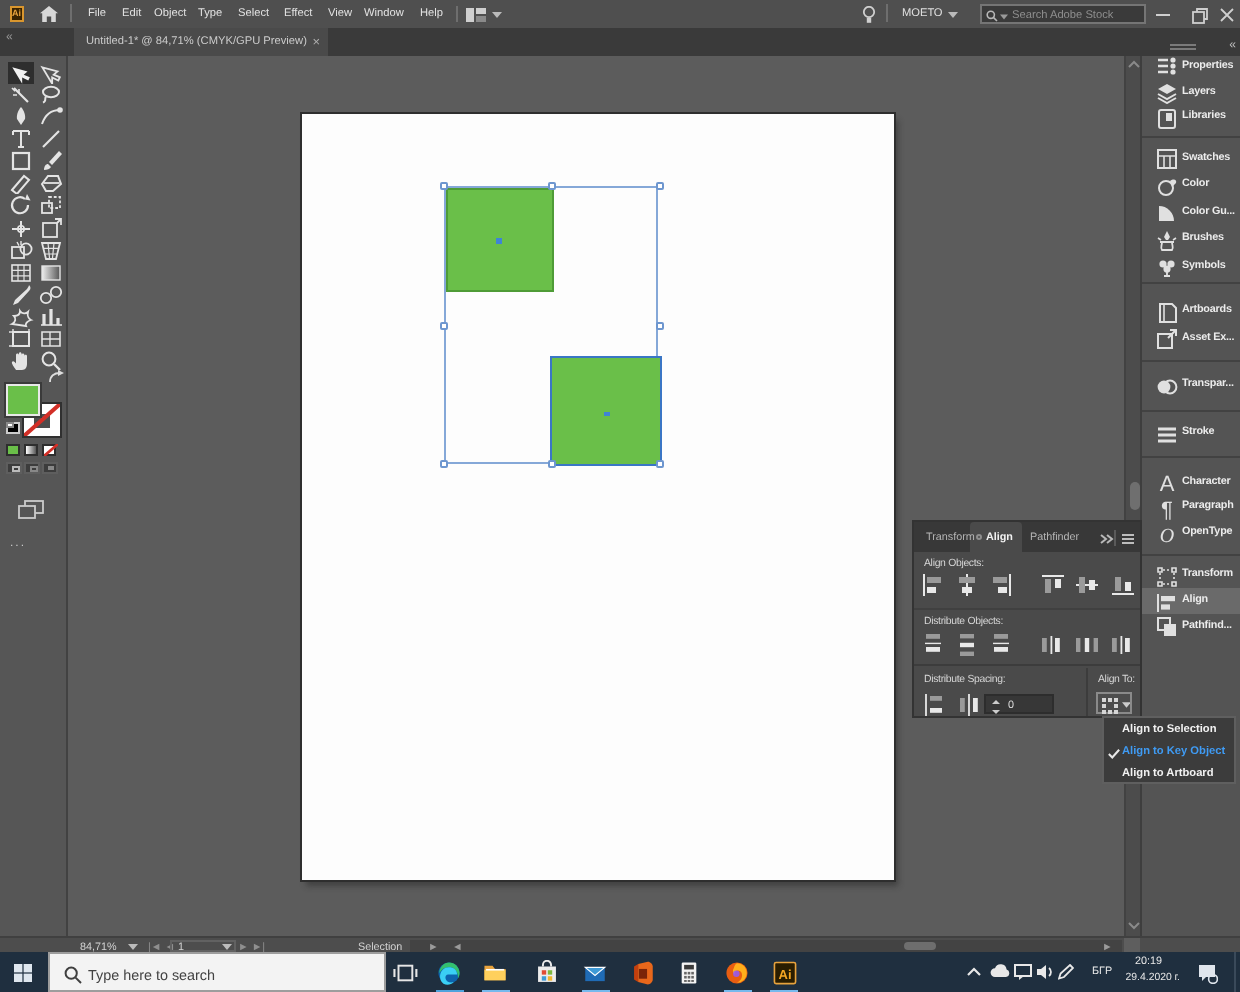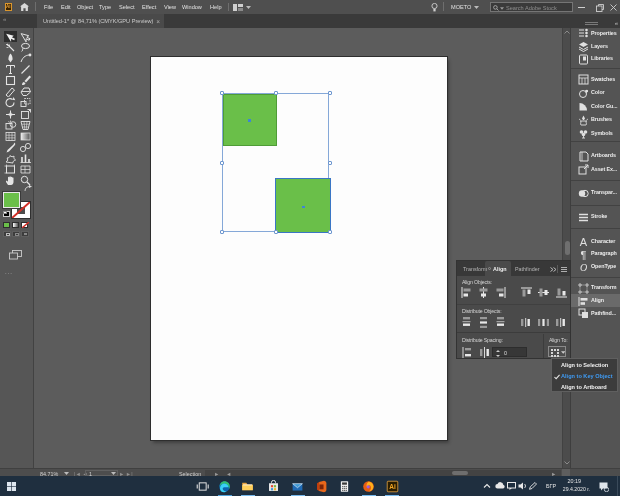--- a/index.html
+++ b/index.html
@@ -668,20 +668,27 @@
   <div class="abs" style="left:562px;top:0;width:8px;height:8px;background:#5e5e5e;"></div>
 </div>
 
 <div class="abs" id="taskbar">
   <svg class="abs" style="left:7px;top:6px" width="9" height="9" viewBox="0 0 9 9">
       <rect x="0" y="0" width="4.2" height="4.2" fill="#dfe7ef"></rect>
       <rect x="4.8" y="0" width="4.2" height="4.2" fill="#dfe7ef"></rect>
       <rect x="0" y="4.8" width="4.2" height="4.2" fill="#dfe7ef"></rect>
       <rect x="4.8" y="4.8" width="4.2" height="4.2" fill="#dfe7ef"></rect>
     </svg>
+  <div id="searchbox">
+    <svg class="abs" style="left:7px;top:6px" width="9" height="9" viewBox="0 0 9 9">
+        <circle cx="3.6" cy="3.6" r="2.8" fill="none" stroke="#3f3f3f" stroke-width="1"></circle>
+        <path d="M5.8 5.8L8.5 8.5" stroke="#3f3f3f" stroke-width="1"></path>
+      </svg>
+    <span>Type here to search</span>
+  </div>
   <div id="tbicons"></div>
   <div id="tray"></div>
 <div class="tbicon" style="left: 195.5px;">
       <svg width="16" height="16" viewBox="0 0 16 16">
         <rect x="4" y="3.5" width="8.5" height="9" fill="none" stroke="#e6e6e6" stroke-width="1.2"></rect>
         <path d="M1.5 5.5v5M15 5.5v5" stroke="#e6e6e6" stroke-width="1.3"></path>
       </svg>
     </div>
     <div class="tbicon" style="left: 218px;">
       <svg width="16" height="16" viewBox="0 0 16 16">

